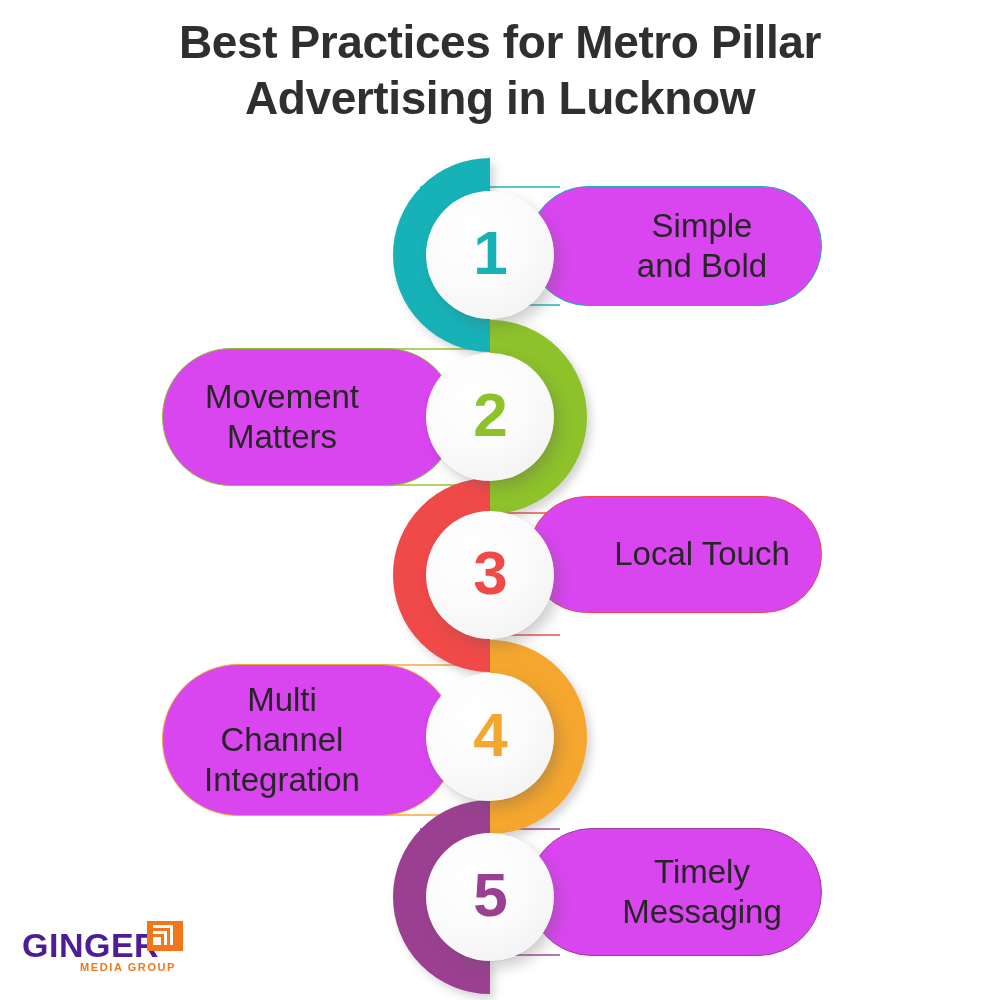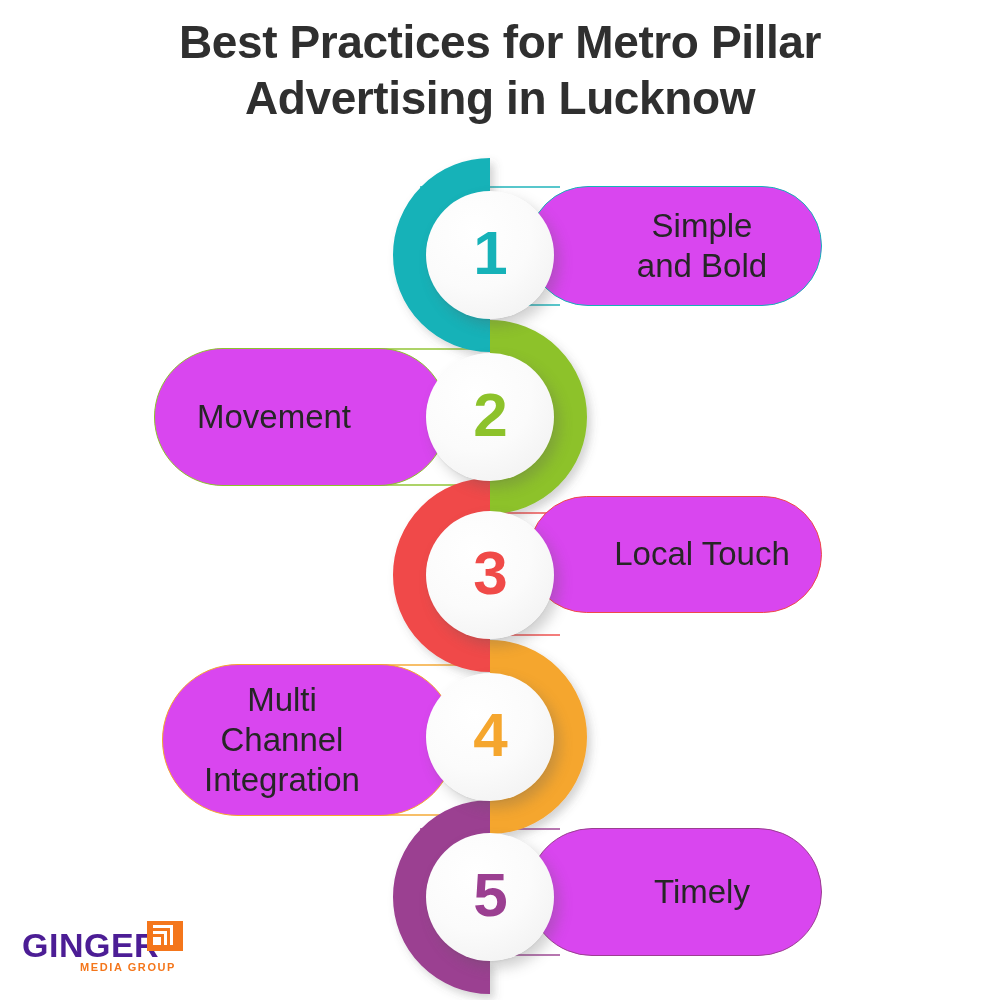--- a/index.html
+++ b/index.html
@@ -168,23 +168,24 @@
   <div class="pill right" style="left:528px; top:186px; width:294px; height:120px; border-radius:60px; border-color:#16B2B8;">
     <div class="plabel">
       <span>Simple</span><br>
       <span>and Bold</span>
     </div>
   </div>
   <div class="num-circle" style="left:426px; top:191px;">
     <span class="num" style="color:#16B2B8;">1</span>
   </div>
 
-  <div class="pill left" style="left:154px; top:348px; width:294px; height:138px; border-radius:69px; border-color:#8DC22B;">
+  <div class="pill left" style="left:162px; top:348px; width:294px; height:138px; border-radius:69px; border-color:#8DC22B;">
     <div class="plabel">
       <span>Movement</span><br>
+      <span>Matters</span>
     </div>
   </div>
   <div class="num-circle" style="left:426px; top:353px;">
     <span class="num" style="color:#8DC22B;">2</span>
   </div>
 
   <div class="pill right" style="left:528px; top:496px; width:294px; height:117px; border-radius:62px; border-color:#F04A48;">
     <div class="plabel">
       <span>Local Touch</span>
     </div>
@@ -200,20 +201,21 @@
       <span>Integration</span>
     </div>
   </div>
   <div class="num-circle" style="left:426px; top:673px;">
     <span class="num" style="color:#F5A62E;">4</span>
   </div>
 
   <div class="pill right" style="left:528px; top:828px; width:294px; height:128px; border-radius:64px; border-color:#9B3F91;">
     <div class="plabel">
       <span>Timely</span><br>
+      <span>Messaging</span>
     </div>
   </div>
   <div class="num-circle" style="left:426px; top:833px;">
     <span class="num" style="color:#9B3F91;">5</span>
   </div>
 
   <div id="logo">
     <div id="logo-word">GINGER</div>
     <div id="logo-sub">MEDIA GROUP</div>
     <svg id="logo-mark" viewBox="0 0 38 32">

